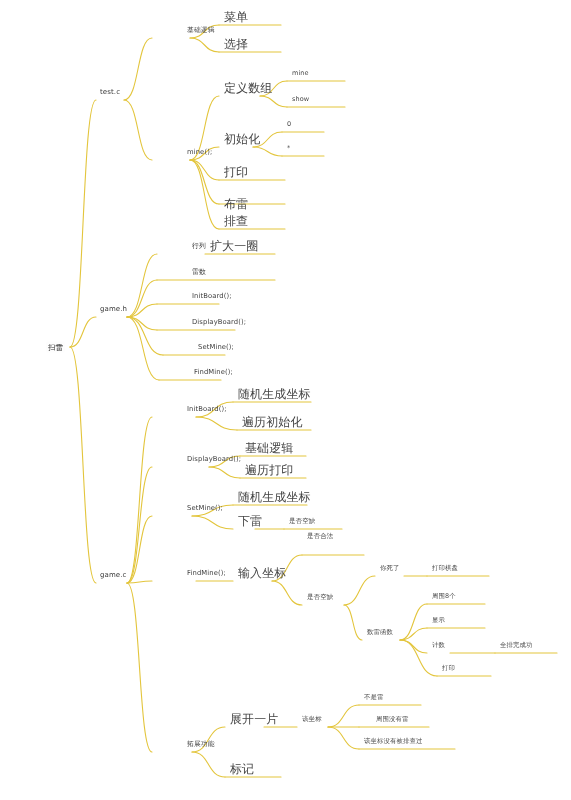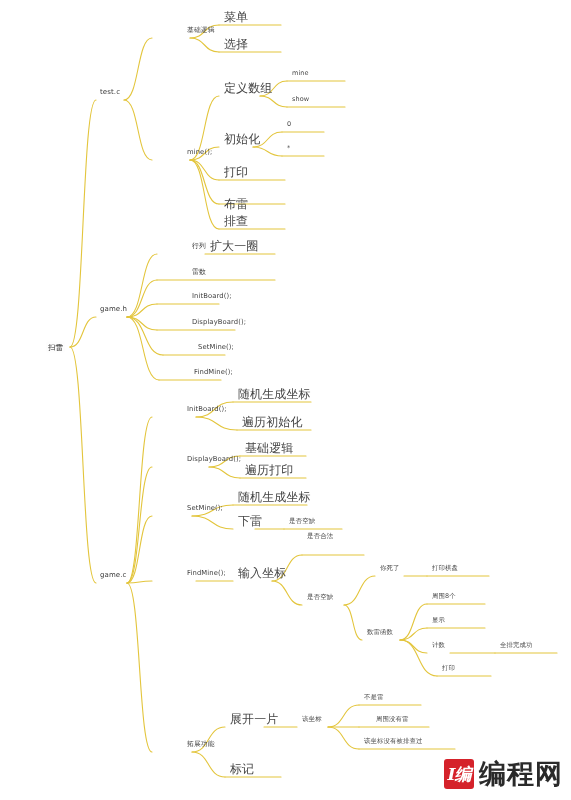--- a/index.html
+++ b/index.html
@@ -217,17 +217,13 @@
       <div class="node lvl5" style="left: 440px; top: 668px;">打印</div>
       <div class="node lvl2" style="left: 155px; top: 744px;">拓展功能</div>
       <div class="node lvl3" style="left: 228px; top: 719px;">展开一片</div>
       <div class="node lvl4" style="left: 300px; top: 719px; text-align: right;">该坐标</div>
       <div class="node lvl5" style="left: 362px; top: 697px;">不是雷</div>
       <div class="node lvl5" style="left: 374px; top: 719px;">周围没有雷</div>
       <div class="node lvl5" style="left: 362px; top: 741px;">该坐标没有被排查过</div>
       <div class="node lvl3" style="left: 228px; top: 769px;">标记</div>
     </div>
 
-  <div id="logo">
-    <span class="mark">I编</span>
-    <span class="wordmark">编程网</span>
-  </div>
 </div>
 
 </body></html>

